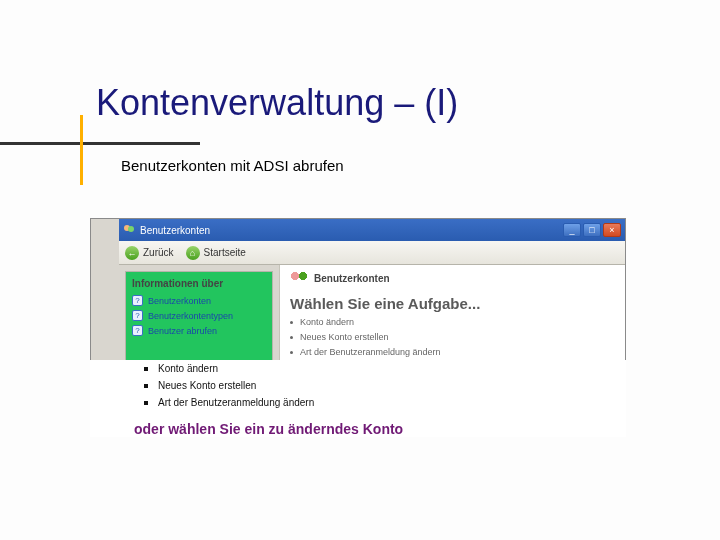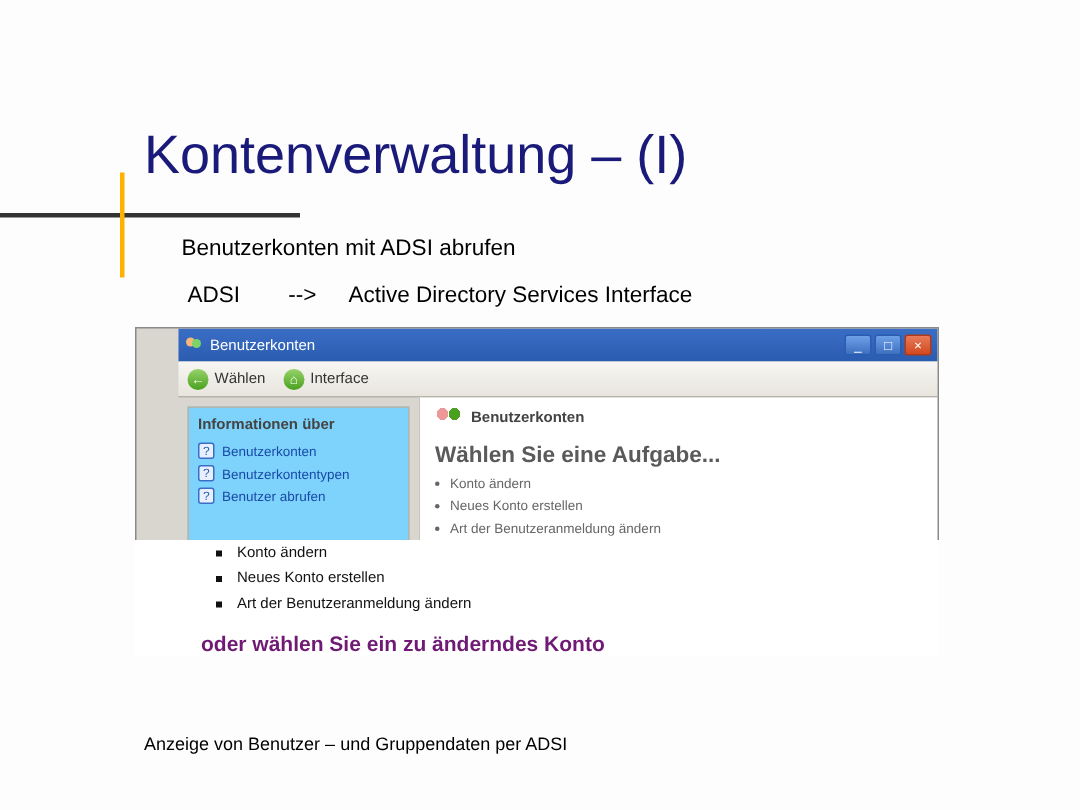--- a/index.html
+++ b/index.html
@@ -102,21 +102,21 @@
     width:14px; height:14px; border-radius:50%;
     background: linear-gradient(#97d36a, #4aa11f);
     color:#fff; font-size:9px; text-align:center; line-height:14px;
   }
   .body2 {
     display: flex;
     height: calc(100% - 46px);
   }
   .sidepanel {
     width: 148px;
-    background: #7dd3fc;
+    background: #22c55e;
     border: 1px solid #b6b4aa;
     margin: 6px;
     padding: 6px 6px;
   }
   .sidehead {
     font-size: 10px;
     font-weight: 700;
     color: #444;
     margin-bottom: 4px;
   }
@@ -187,25 +187,20 @@
 <body>
 
 <div class="slide">
 
   <div class="deco-h"></div>
   <div class="deco-v"></div>
 
   <div class="title">Kontenverwaltung – (I)</div>
   <div class="subtitle">Benutzerkonten mit ADSI abrufen</div>
 
-  <div class="defline">
-    <span>ADSI</span>
-    <span class="arrow">--&gt;</span>
-    <span>Active Directory Services Interface</span>
-  </div>
 
   <div class="screenshot">
     <div class="titlebar">
       <span class="icon">
         <svg viewBox="0 0 12 12" width="12" height="12">
             <circle cx="4" cy="4" r="3" fill="#f7b77a"></circle>
             <circle cx="8" cy="5" r="3" fill="#7ad46a"></circle>
           </svg>
       </span>
       <span>Benutzerkonten</span>
@@ -213,25 +208,25 @@
       <div class="winbtns">
         <div class="winbtn">_</div>
         <div class="winbtn">□</div>
         <div class="winbtn close">×</div>
       </div>
     </div>
 
     <div class="toolbar">
       <div class="toolbtn">
         <span class="circ-icon">←</span>
-        <span>Wählen</span>
+        <span>Zurück</span>
       </div>
       <div class="toolbtn">
         <span class="circ-icon">⌂</span>
-        <span>Interface</span>
+        <span>Startseite</span>
       </div>
     </div>
 
     <div class="body2">
       <div class="sidepanel" style="position:relative">
         <div class="sidehead">Informationen über</div>
         <div class="sideitem">
           <span class="qmark">?</span>
           <span>Benutzerkonten</span>
         </div>
@@ -277,14 +272,13 @@
       <span class="dot2"></span>
       <span>Neues Konto erstellen</span>
     </div>
     <div class="row">
       <span class="dot2"></span>
       <span>Art der Benutzeranmeldung ändern</span>
     </div>
     <div class="oder">oder wählen Sie ein zu änderndes Konto</div>
   </div>
 
-  <div class="caption">Anzeige von Benutzer – und Gruppendaten per ADSI</div>
 </div>
 
 </body></html>

